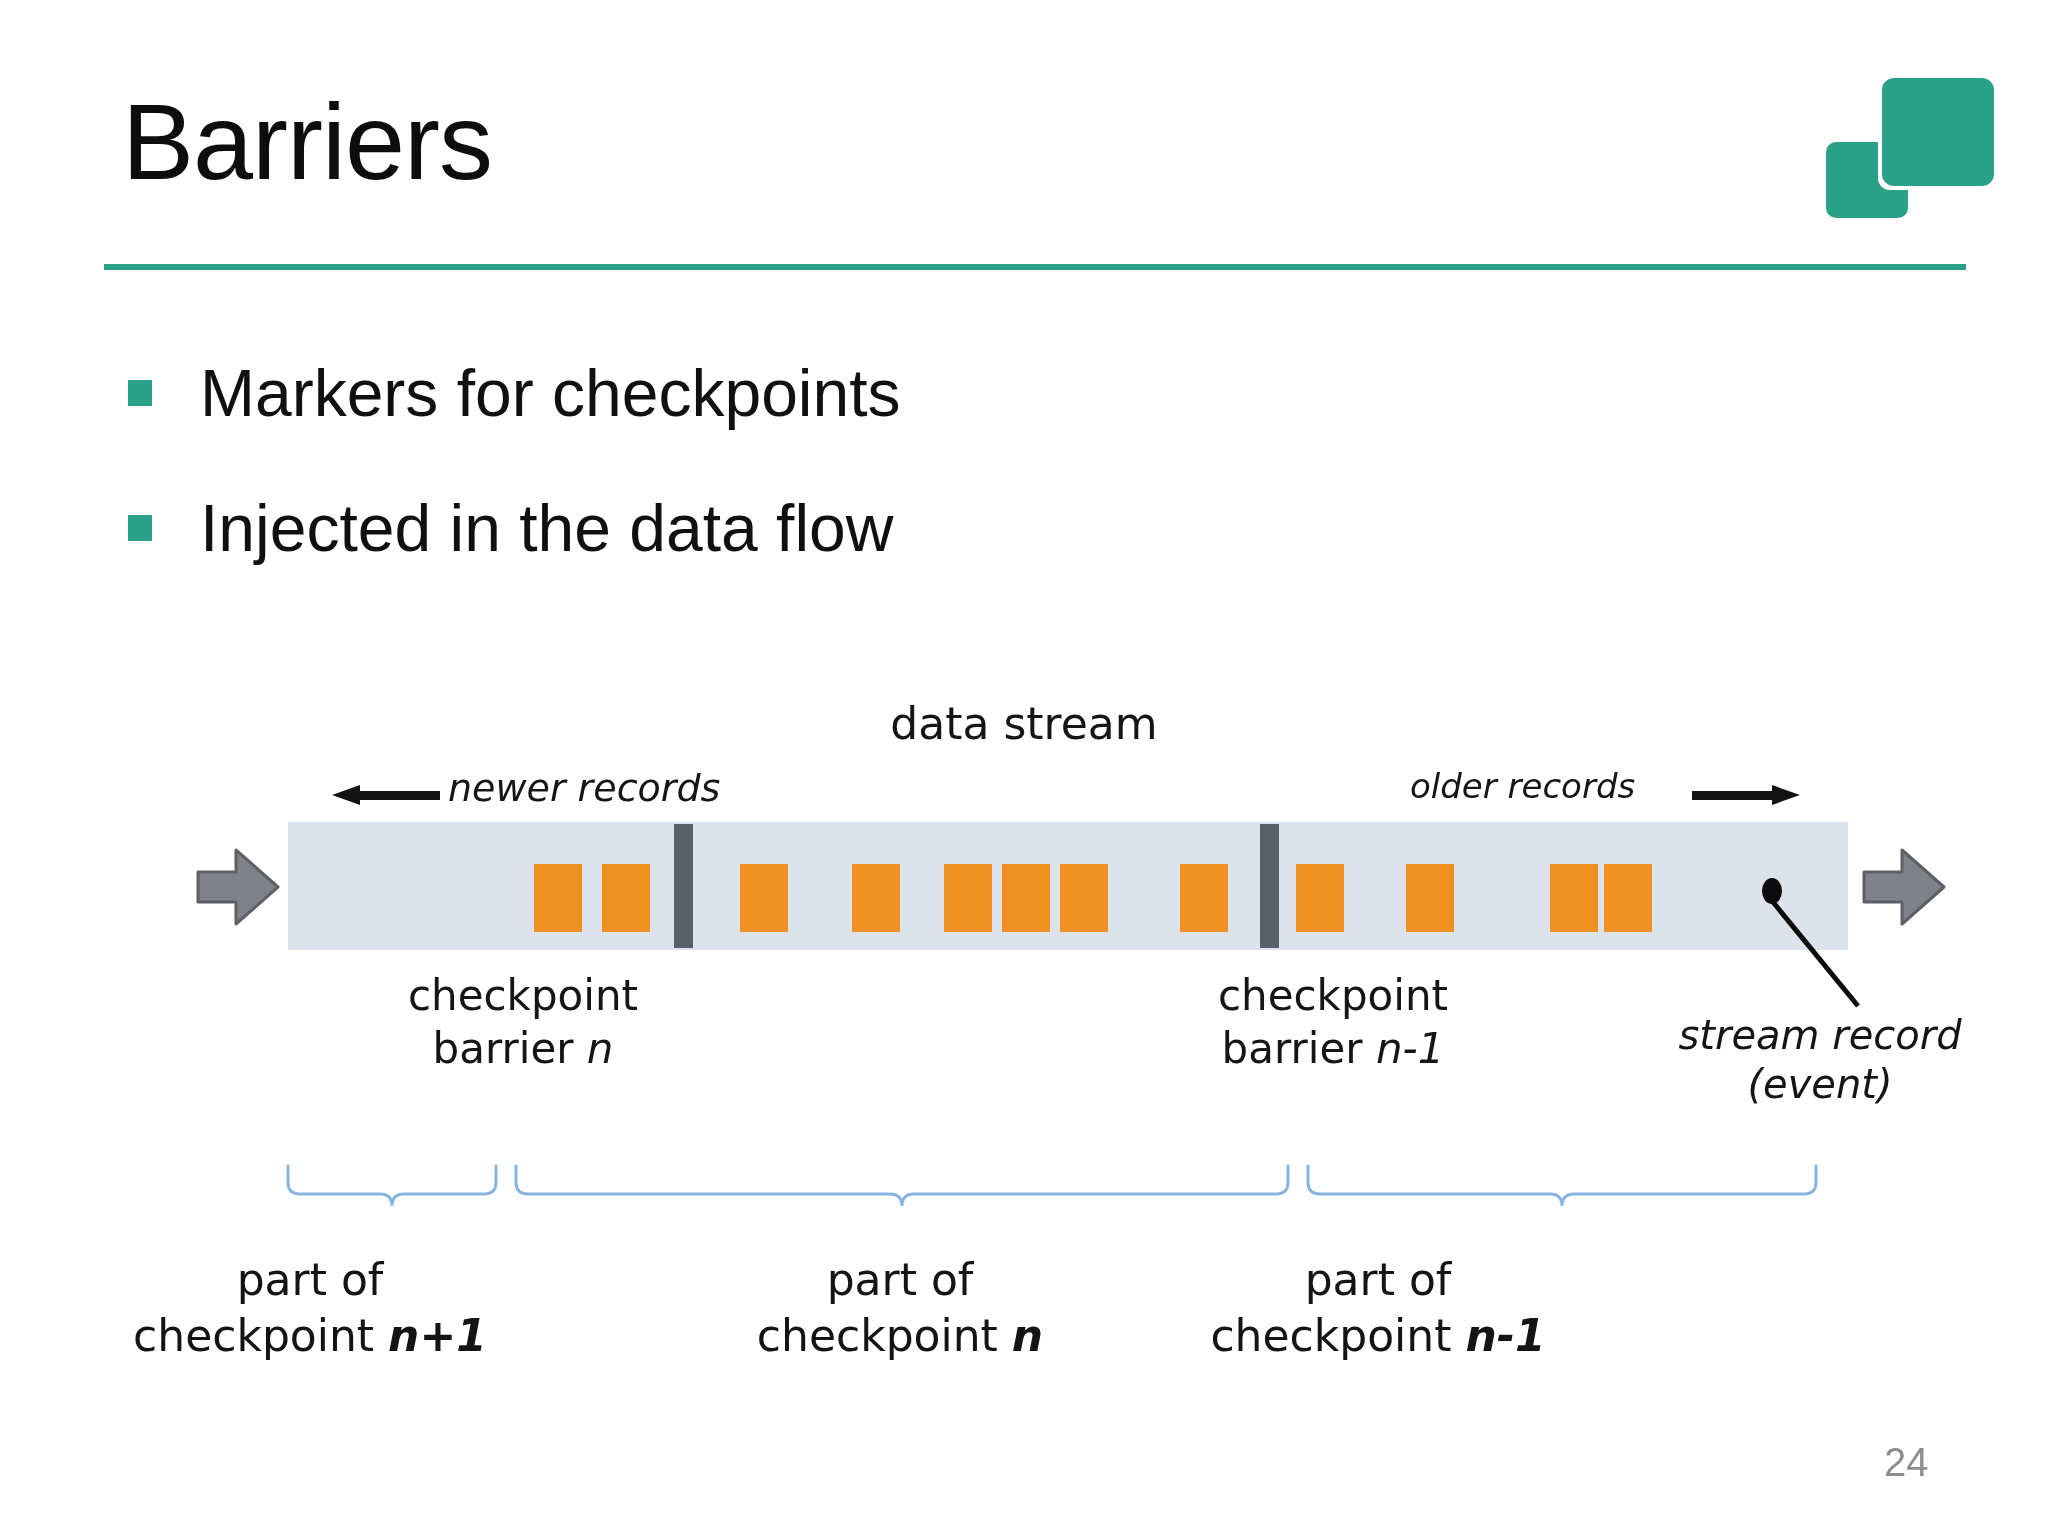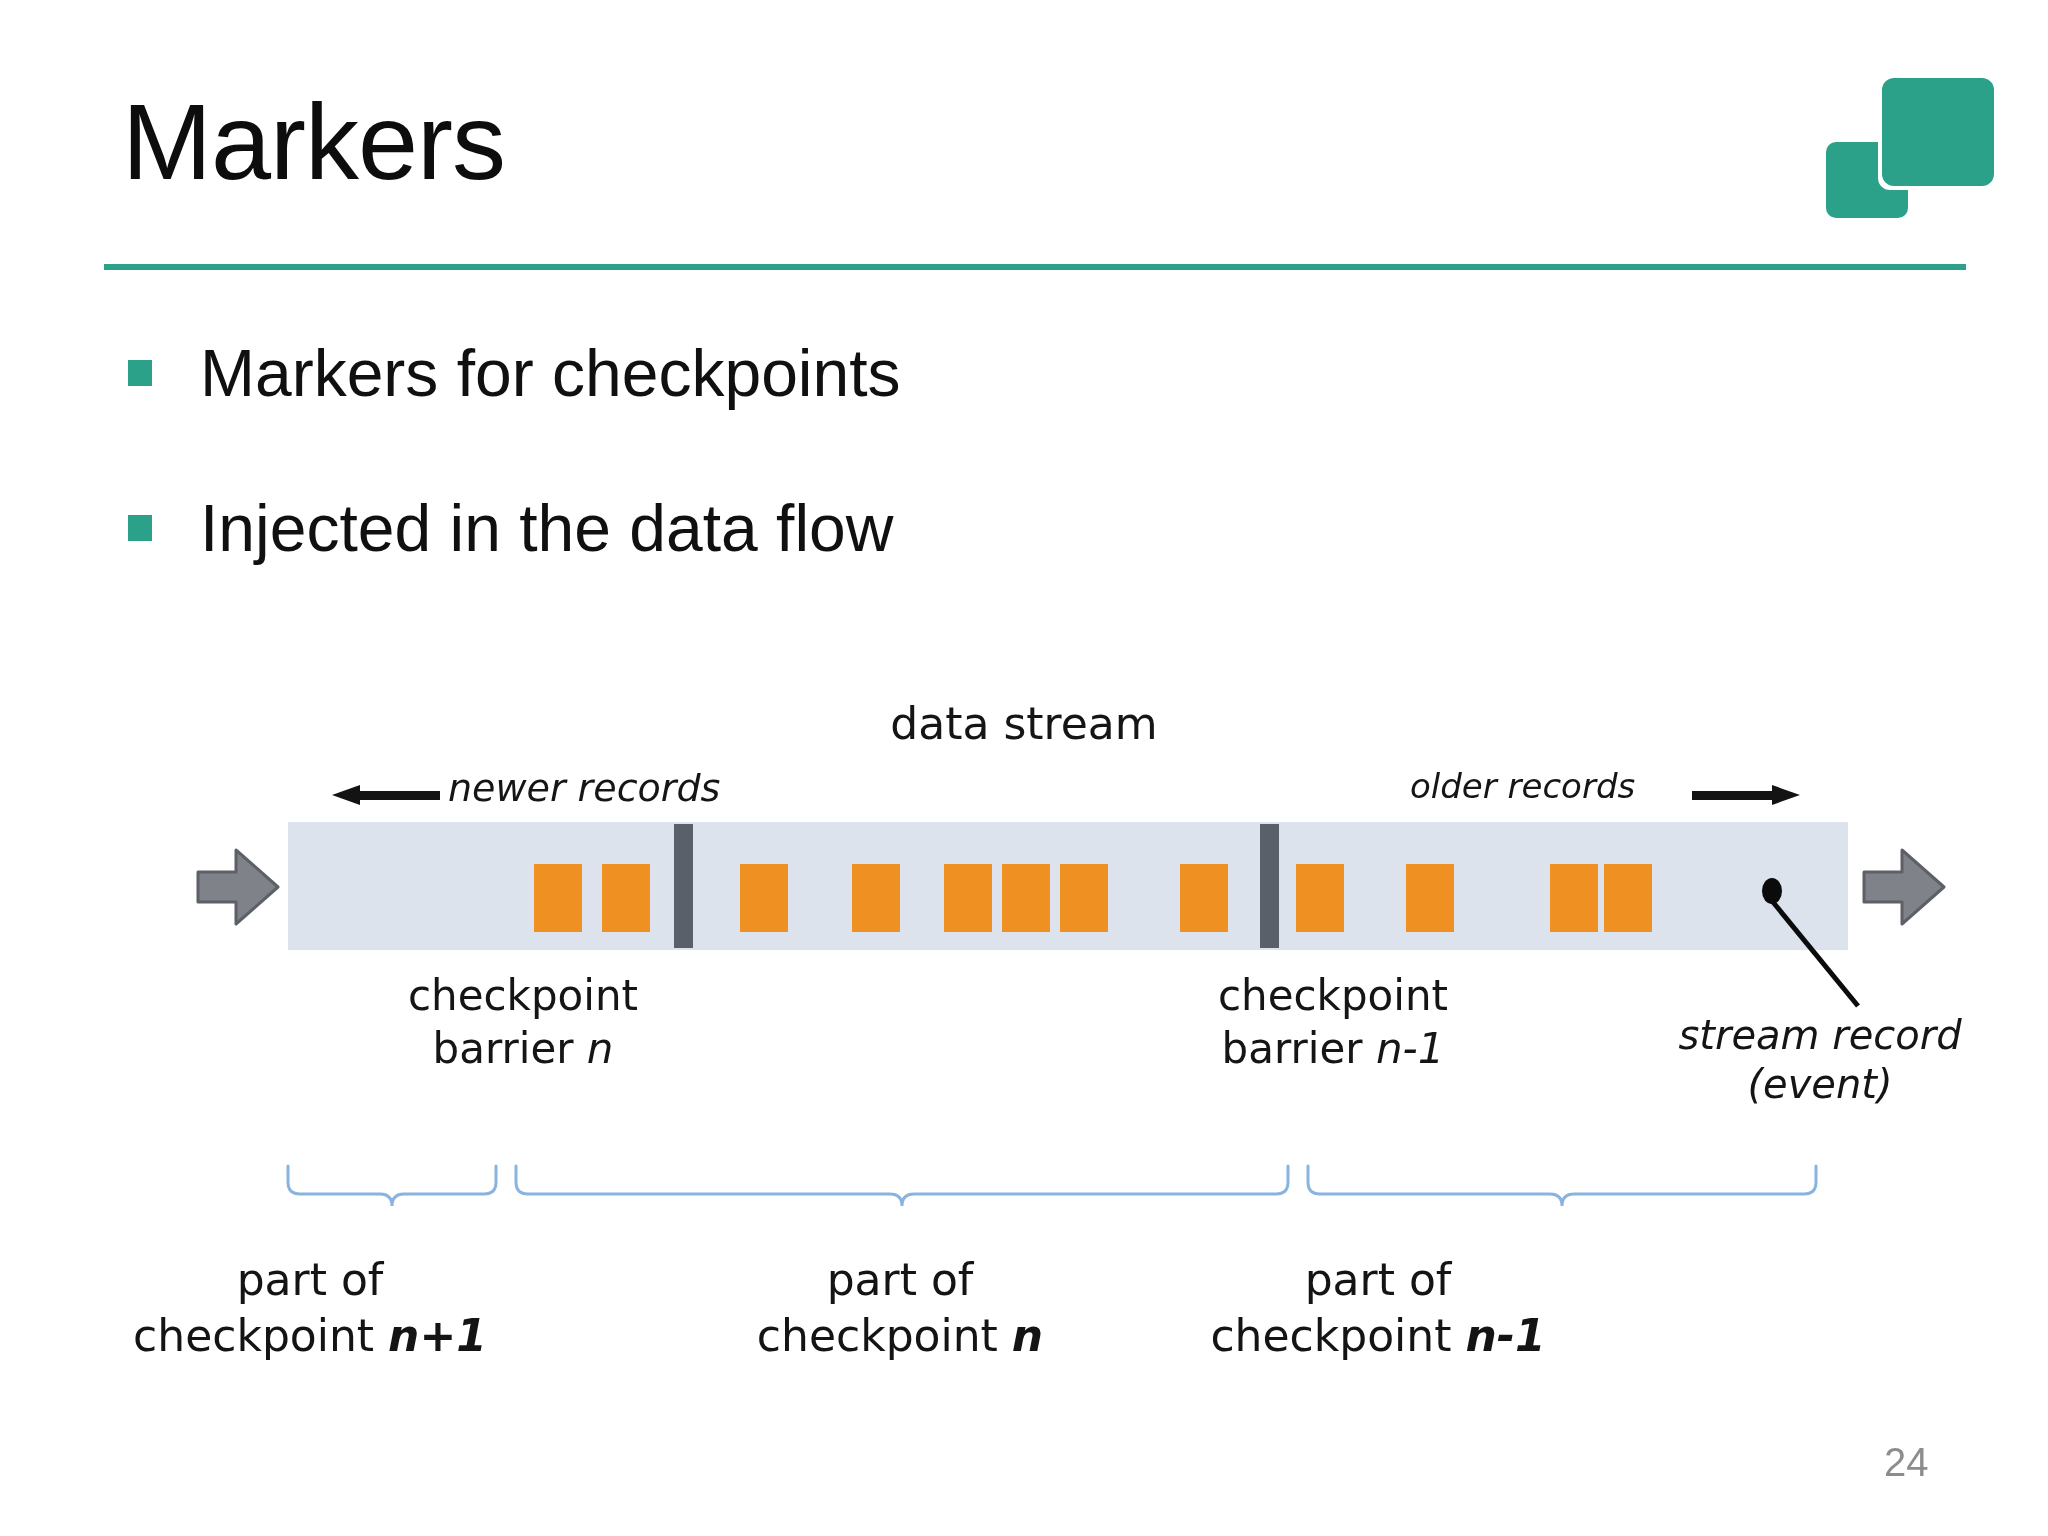--- a/index.html
+++ b/index.html
@@ -77,21 +77,21 @@
     background: #2aa188;
     margin-right: 48px;
     flex: none;
   }
   .bullet-text {
     font-size: 66px;
     color: #101010;
     line-height: 1.0;
     white-space: nowrap;
   }
-  #bullet-0 { top: 340px; align-items: center; }
+  #bullet-0 { top: 360px; align-items: center; }
   #bullet-1 { top: 495px; }
 
   
   #diagram {
     position: absolute;
     left: 0px;
     top: 640px;
     width: 1803px;
     height: 740px;
   }
@@ -252,21 +252,21 @@
     position: absolute;
     left: 1884px;
     top: 1440px;
     font-size: 40px;
     color: #8d8d8d;
   }
 </style>
 </head>
 <body>
 
-<div id="slide-title">Markers</div>
+<div id="slide-title">Barriers</div>
 
 <div id="title-rule"></div>
 
 <div id="logo">
   <div class="sq-back"></div>
   <div class="sq-front"></div>
 </div>
 
 <div class="bullet-row" id="bullet-0">
   <span class="bullet-mark"></span>

